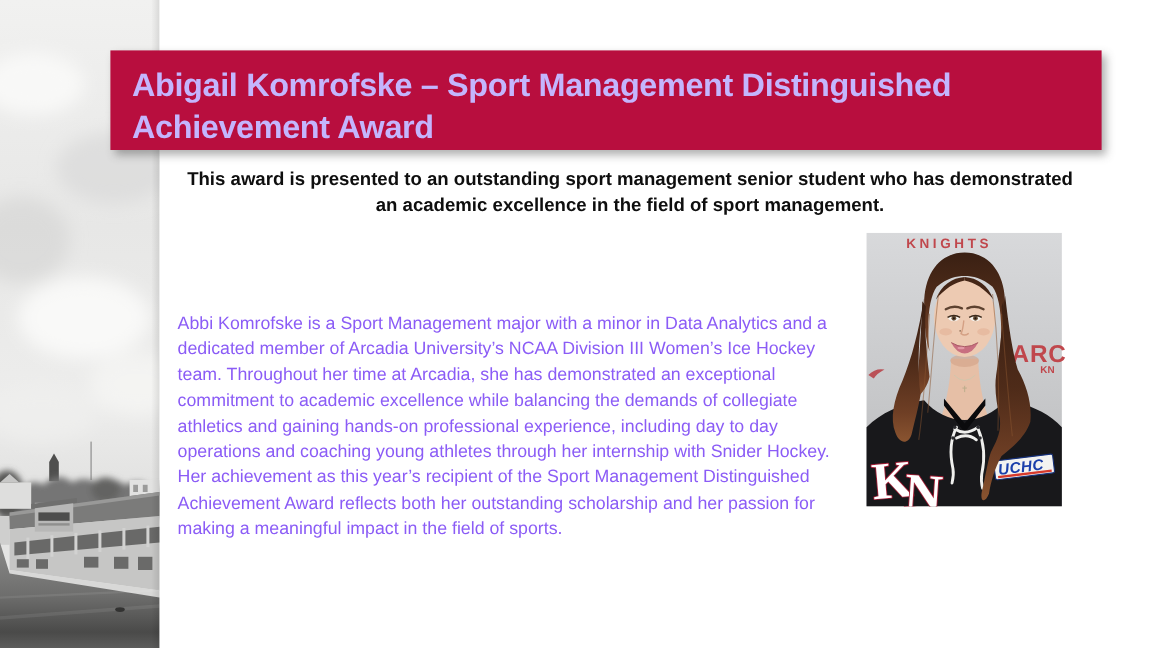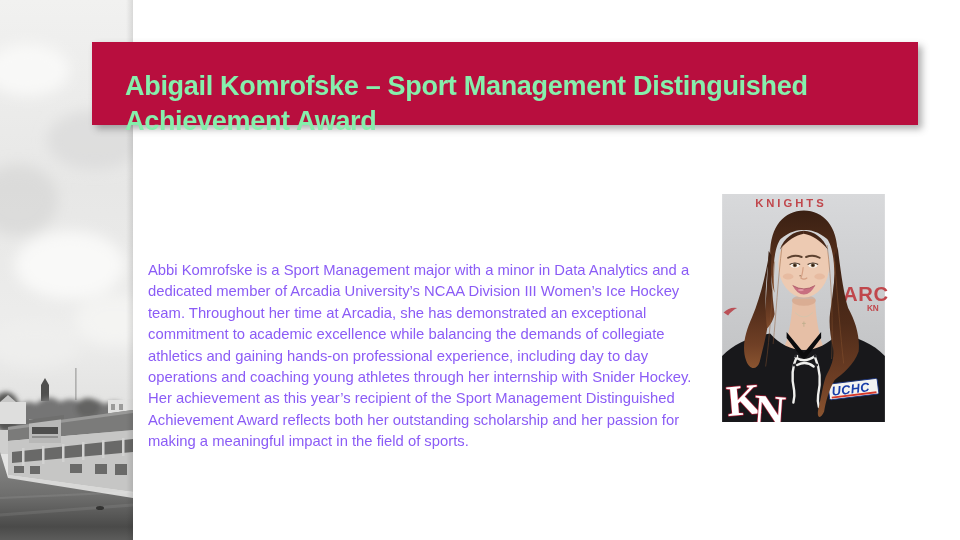--- a/index.html
+++ b/index.html
@@ -7,22 +7,22 @@
     position:relative;width:960px;height:540px;background:#ffffff;
     overflow:hidden;font-family:"Liberation Sans",sans-serif;
   }
   .left-strip{position:absolute;left:0;top:0;width:133px;height:540px;}
   .left-strip svg{display:block;width:100%;height:100%;}
   .banner{
     position:absolute;left:92px;top:42px;width:826px;height:83px;
     background:#B80E3E;box-shadow:4px 4px 7px rgba(80,80,80,.45);
   }
   .banner h1{
-    margin:16px;padding:11px 17px 0;font-size:27px;line-height:35px;
-    font-weight:bold;color:#86efac;letter-spacing:-0.3px;
+    margin:1px;padding:11px 17px 0;font-size:27px;line-height:35px;
+    font-weight:bold;color:#c4b5fd;letter-spacing:-0.3px;
   }
   .subtitle{
     position:absolute;left:145px;top:139px;width:760px;margin:0;
     text-align:center;font-size:15.5px;line-height:21.5px;font-weight:bold;color:#0e0e0e;
   }
   .bio{
     position:absolute;left:148px;top:260px;width:545px;margin:0;
     font-size:14.8px;line-height:21.4px;color:#8b5cf6;
   }
   .portrait{position:absolute;left:695px;top:194px;width:217px;height:228px;}
@@ -128,20 +128,21 @@
       </g>
       <ellipse cx="100" cy="508" rx="4" ry="2" fill="#323231"></ellipse>
       <rect x="126" y="0" width="7" height="540" fill="url(#edgeG)"></rect>
     </svg>
   </div>
 
   <div class="banner">
     <h1>Abigail Komrofske – Sport Management Distinguished Achievement Award</h1>
   </div>
 
+  <p class="subtitle">This award is presented to an outstanding sport management senior student who has demonstrated an academic excellence in the field of sport management.</p>
 
   <p class="bio">Abbi Komrofske is a Sport Management major with a minor in Data Analytics and a dedicated member of Arcadia University’s NCAA Division III Women’s Ice Hockey team. Throughout her time at Arcadia, she has demonstrated an exceptional commitment to academic excellence while balancing the demands of collegiate athletics and gaining hands-on professional experience, including day to day operations and coaching young athletes through her internship with Snider Hockey. Her achievement as this year’s recipient of the Sport Management Distinguished Achievement Award reflects both her outstanding scholarship and her passion for making a meaningful impact in the field of sports.</p>
 
   <div class="portrait">
     <svg viewBox="0 0 217 304">
       <defs>
         <linearGradient id="bgP" x1="0" y1="0" x2="0" y2="1">
           <stop offset="0" stop-color="#d8d9db"></stop>
           <stop offset="1" stop-color="#bbbcbe"></stop>
         </linearGradient>

